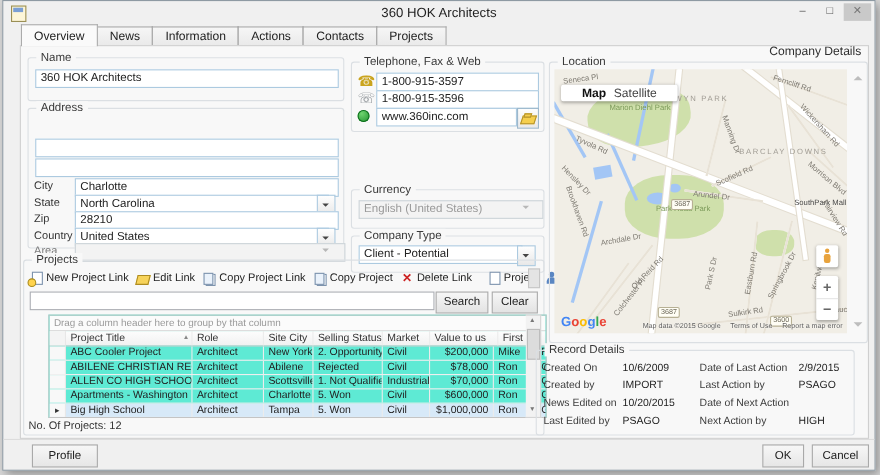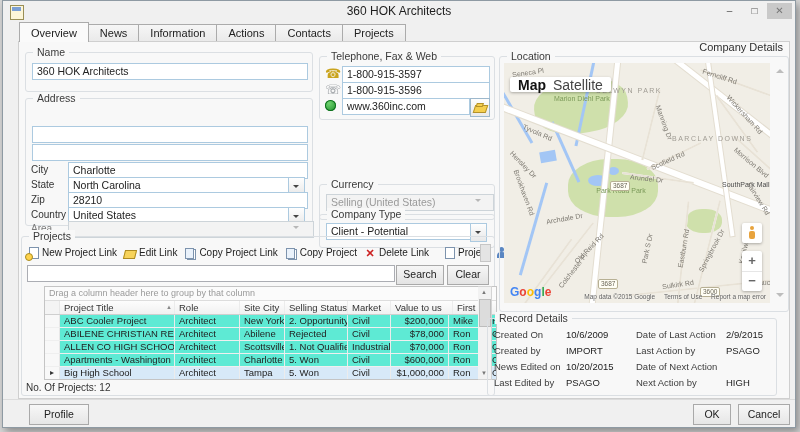--- a/index.html
+++ b/index.html
@@ -90,21 +90,21 @@
   .map{position:absolute;left:4px;top:6px;width:266px;height:240px;background:#f1eee6;overflow:hidden;}
   .mpark{position:absolute;background:#cfe0ab;border-radius:45%;}
   .mwater{position:absolute;background:#a3c6f5;}
   .mroad{position:absolute;background:#fff;box-shadow:0 0 0 1px #e3ddd0;}
   .mroad.thin{box-shadow:none;background:#fdfcf8;outline:1px solid #e8e2d6;outline-offset:-1px;}
   .mlabel{position:absolute;font-size:7px;color:#7e7a72;white-space:nowrap;}
   .marea{position:absolute;font-size:7px;letter-spacing:1.5px;color:#a09c94;white-space:nowrap;}
   .mparklbl{position:absolute;font-size:7px;color:#7c9a5a;white-space:nowrap;text-align:center;}
   .mbadge{position:absolute;font-size:6.5px;color:#6b6657;background:#fffef5;border:1px solid #b7b094;border-radius:2px;padding:0 2px;line-height:8px;}
   .mapctl{position:absolute;left:6px;top:14px;height:15px;background:#fff;box-shadow:0 1px 3px rgba(0,0,0,.3);
-    display:flex;align-items:center;font-size:14px;padding:0 8px;border-radius:2px;}
+    display:flex;align-items:center;font-size:11px;padding:0 19px;border-radius:2px;}
   .mapctl .mb{font-weight:bold;color:#111;margin-right:7px;}
   .mapctl .sb{color:#444;}
   .pegman{position:absolute;right:8px;top:160px;width:20px;height:20px;background:#fff;border-radius:2px;box-shadow:0 1px 3px rgba(0,0,0,.3);}
   .pegman::before{content:"";position:absolute;left:8px;top:3px;width:4px;height:4px;border-radius:50%;background:#e8a33d;}
   .pegman::after{content:"";position:absolute;left:7px;top:8px;width:6px;height:8px;background:#e8a33d;border-radius:2px;}
   .zoomctl{position:absolute;right:8px;top:188px;width:20px;height:40px;background:#fff;border-radius:2px;box-shadow:0 1px 3px rgba(0,0,0,.3);}
   .zoomctl .zi,.zoomctl .zo{position:absolute;left:0;width:20px;height:20px;text-align:center;font-size:13px;font-weight:bold;color:#666;line-height:20px;}
   .zoomctl .zi{top:0;border-bottom:1px solid #e6e6e6;} .zoomctl .zo{top:20px;}
   .glogo{position:absolute;left:6px;bottom:4px;font-size:12px;font-weight:bold;letter-spacing:0;}
   .glogo span:nth-child(1){color:#4285F4}.glogo span:nth-child(2){color:#EA4335}.glogo span:nth-child(3){color:#FBBC05}
@@ -187,23 +187,23 @@
       <span class="fax-ico" style="left:5px;top:26px;">☏</span>
       <input class="fld" style="left: 22px; top: 25px; width: 138px;" value="1-800-915-3596">
       <span class="globe-ico" style="left:5px;top:43px;"></span>
       <input class="fld" style="left: 22px; top: 41px; width: 118px;" value="www.360inc.com">
       <div class="open-btn" style="left:150px;top:41px;">
         <span class="folder"></span>
       </div>
     </div>
 
 
-    <div class="group" style="left:300px;top:130px;width:174px;height:34px;margin-top:12px;">
+    <div class="group" style="left:300px;top:130px;width:174px;height:34px;">
       <div class="glabel">Currency</div>
-      <div class="fld dd-dis" style="left:6px;top:9px;width:158px;">Selling (United States)</div>
+      <div class="fld dd-dis" style="left:6px;top:9px;width:158px;">English (United States)</div>
       <div class="chev-dis" style="left:154px;top:11px;"></div>
     </div>
 
     <div class="group" style="left:300px;top:172px;width:174px;height:32px;">
       <div class="glabel">Company Type</div>
       <div class="fld" style="left:6px;top:8px;width:139px;">Client - Potential</div>
       <div class="ddbtn" style="left:150px;top:8px;"></div>
     </div>
 
     <div class="group" style="left:2px;top:194px;width:472px;height:158px;">

